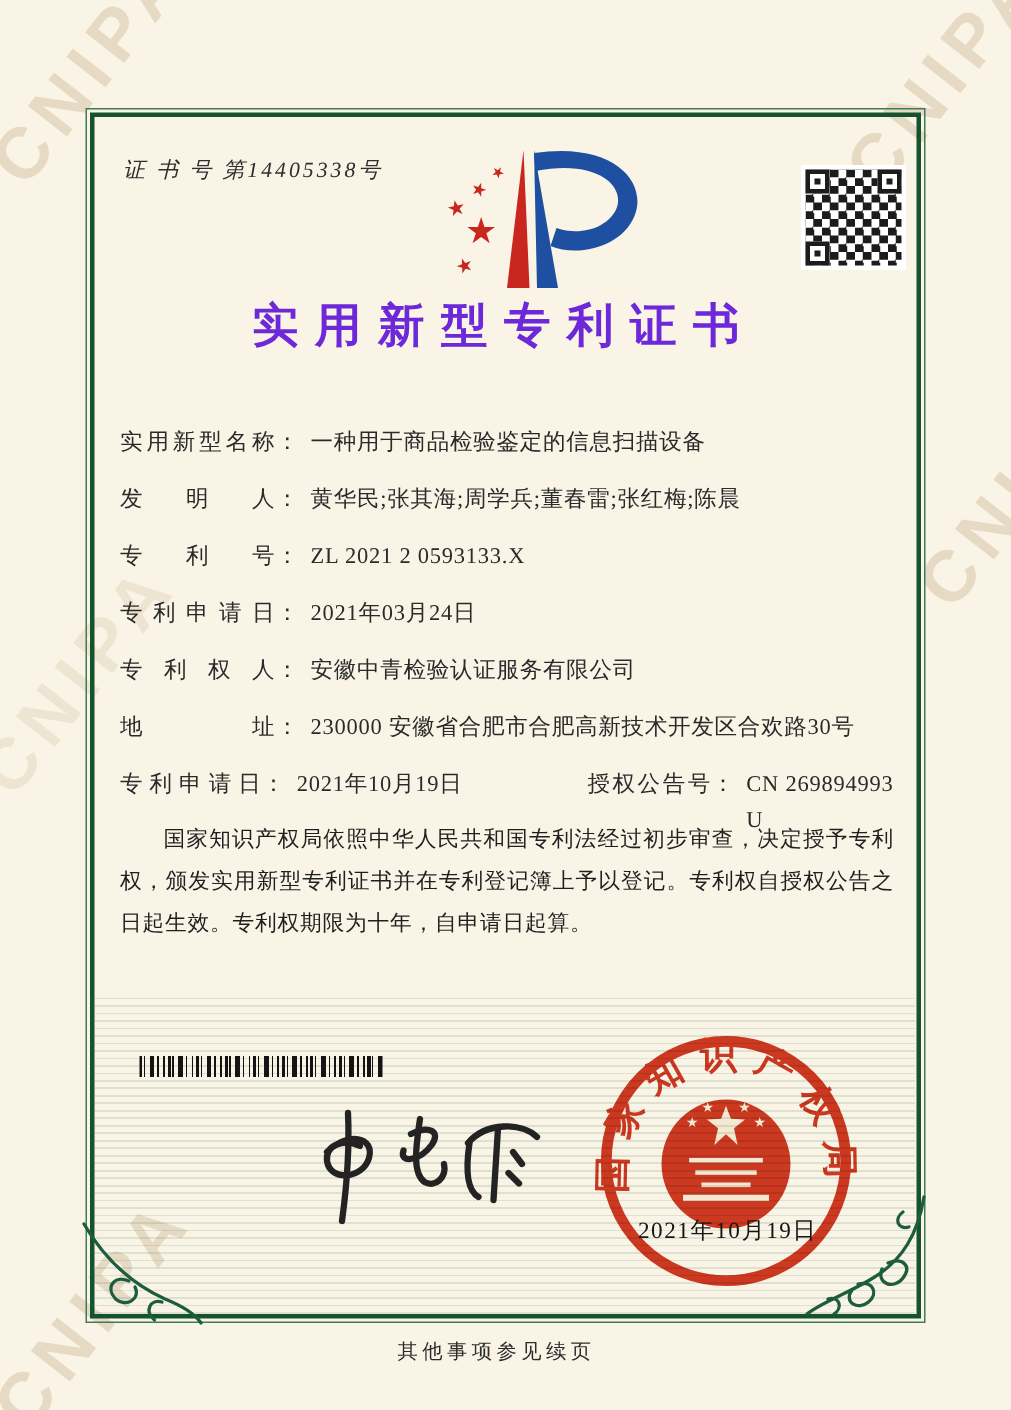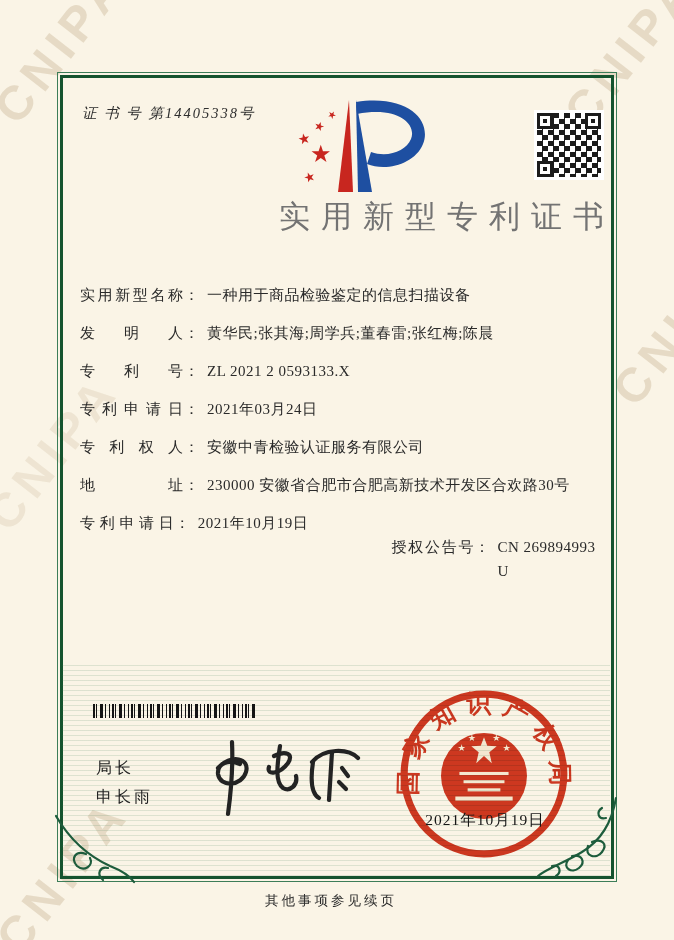--- a/index.html
+++ b/index.html
@@ -21,31 +21,31 @@
   
   .cert-no{position:absolute;left:82px;top:104px;font-size:14.5px;letter-spacing:2px;color:#2e2e2e;font-style:italic;}
   .logo{position:absolute;left:272px;top:96px;width:180px;height:100px;}
   .qr{position:absolute;left:534px;top:110px;width:70px;height:70px;background:#fff;padding:3px;box-sizing:border-box;}
   .qr-grid{position:relative;width:100%;height:100%;
       background:repeating-conic-gradient(#1c1c1c 0% 25%, rgba(0,0,0,0) 0% 50%) 0 0/11px 11px;}
   .finder{position:absolute;width:16px;height:16px;border:3px solid #1c1c1c;background:#fff;box-sizing:border-box;}
   .finder::after{content:"";position:absolute;left:3px;top:3px;width:4px;height:4px;background:#1c1c1c;}
   .f-tl{left:0;top:0;} .f-tr{right:0;top:0;} .f-bl{left:0;bottom:0;}
 
-  .title{position:absolute;left:57px;top:196px;width:558px;text-align:right;
-         font-size:31px;font-weight:normal;letter-spacing:11px;color:#737373;}
+  .title{position:absolute;left:57px;top:196px;width:558px;text-align:center;
+         font-size:31px;font-weight:bold;letter-spacing:11px;color:#6d28d9;}
 
   
   .fields{position:absolute;left:80px;top:283px;width:520px;}
   .row{display:flex;align-items:flex-start;height:38px;line-height:24px;font-size:15px;color:#2a2a2a;}
   .lbl{display:inline-block;width:104px;text-align:justify;text-align-last:justify;letter-spacing:1px;}
   .colon{display:inline-block;margin-right:8px;}
   .val{letter-spacing:0.5px;}
   .val1{width:160px;}
-  .pair2{display:flex;margin-left:48px;margin-top:24px;}
+  .pair2{display:flex;margin-left:48px;}
 
   
   .body-text{position:absolute;left:80px;top:547px;width:516px;font-size:14.5px;
       line-height:1.92;color:#1f1f1f;text-align:justify;}
   .body-text p{margin:0;text-indent:2em;letter-spacing:0.5px;}
 
   
   .barcode{position:absolute;left:93px;top:704px;width:162px;height:14px;
     background:repeating-linear-gradient(90deg,
       #141414 0 2px, rgba(0,0,0,0) 2px 3px,
@@ -149,28 +149,25 @@
       <span class="val val1">2021年10月19日</span>
       <span class="pair2">
         <span class="lbl" style="width:92px;">授权公告号</span>
           <span class="colon">：</span>
         <span class="val">CN 269894993 U</span>
       </span>
     </div>
   </div>
 
   <div class="body-text">
+    <p>国家知识产权局依照中华人民共和国专利法经过初步审查，决定授予专利权，颁发实用新型专利证书并在专利登记簿上予以登记。专利权自授权公告之日起生效。专利权期限为十年，自申请日起算。</p>
   </div>
 
   <div class="barcode"></div>
 
-  <div class="signer">
-    <div>局长</div>
-    <div>申长雨</div>
-  </div>
 
   <svg class="signature" viewBox="0 0 180 84">
     <g fill="none" stroke="#232323" stroke-width="4.2" stroke-linecap="round" stroke-linejoin="round">
       <path d="M26,32 C40,18 58,22 54,36 C50,50 28,52 26,38 C25,27 37,23 48,28"></path>
       <path d="M40,6 C41,28 39,56 36,78"></path>
       <path d="M82,20 C94,14 102,18 96,27 C88,38 74,40 77,31"></path>
       <path d="M88,10 C85,30 83,46 91,52 C98,56 106,49 104,40"></path>
       <path d="M120,26 C132,12 156,12 166,22"></path>
       <path d="M140,16 L137,64"></path>
       <path d="M121,26 C118,46 120,58 127,62"></path>

